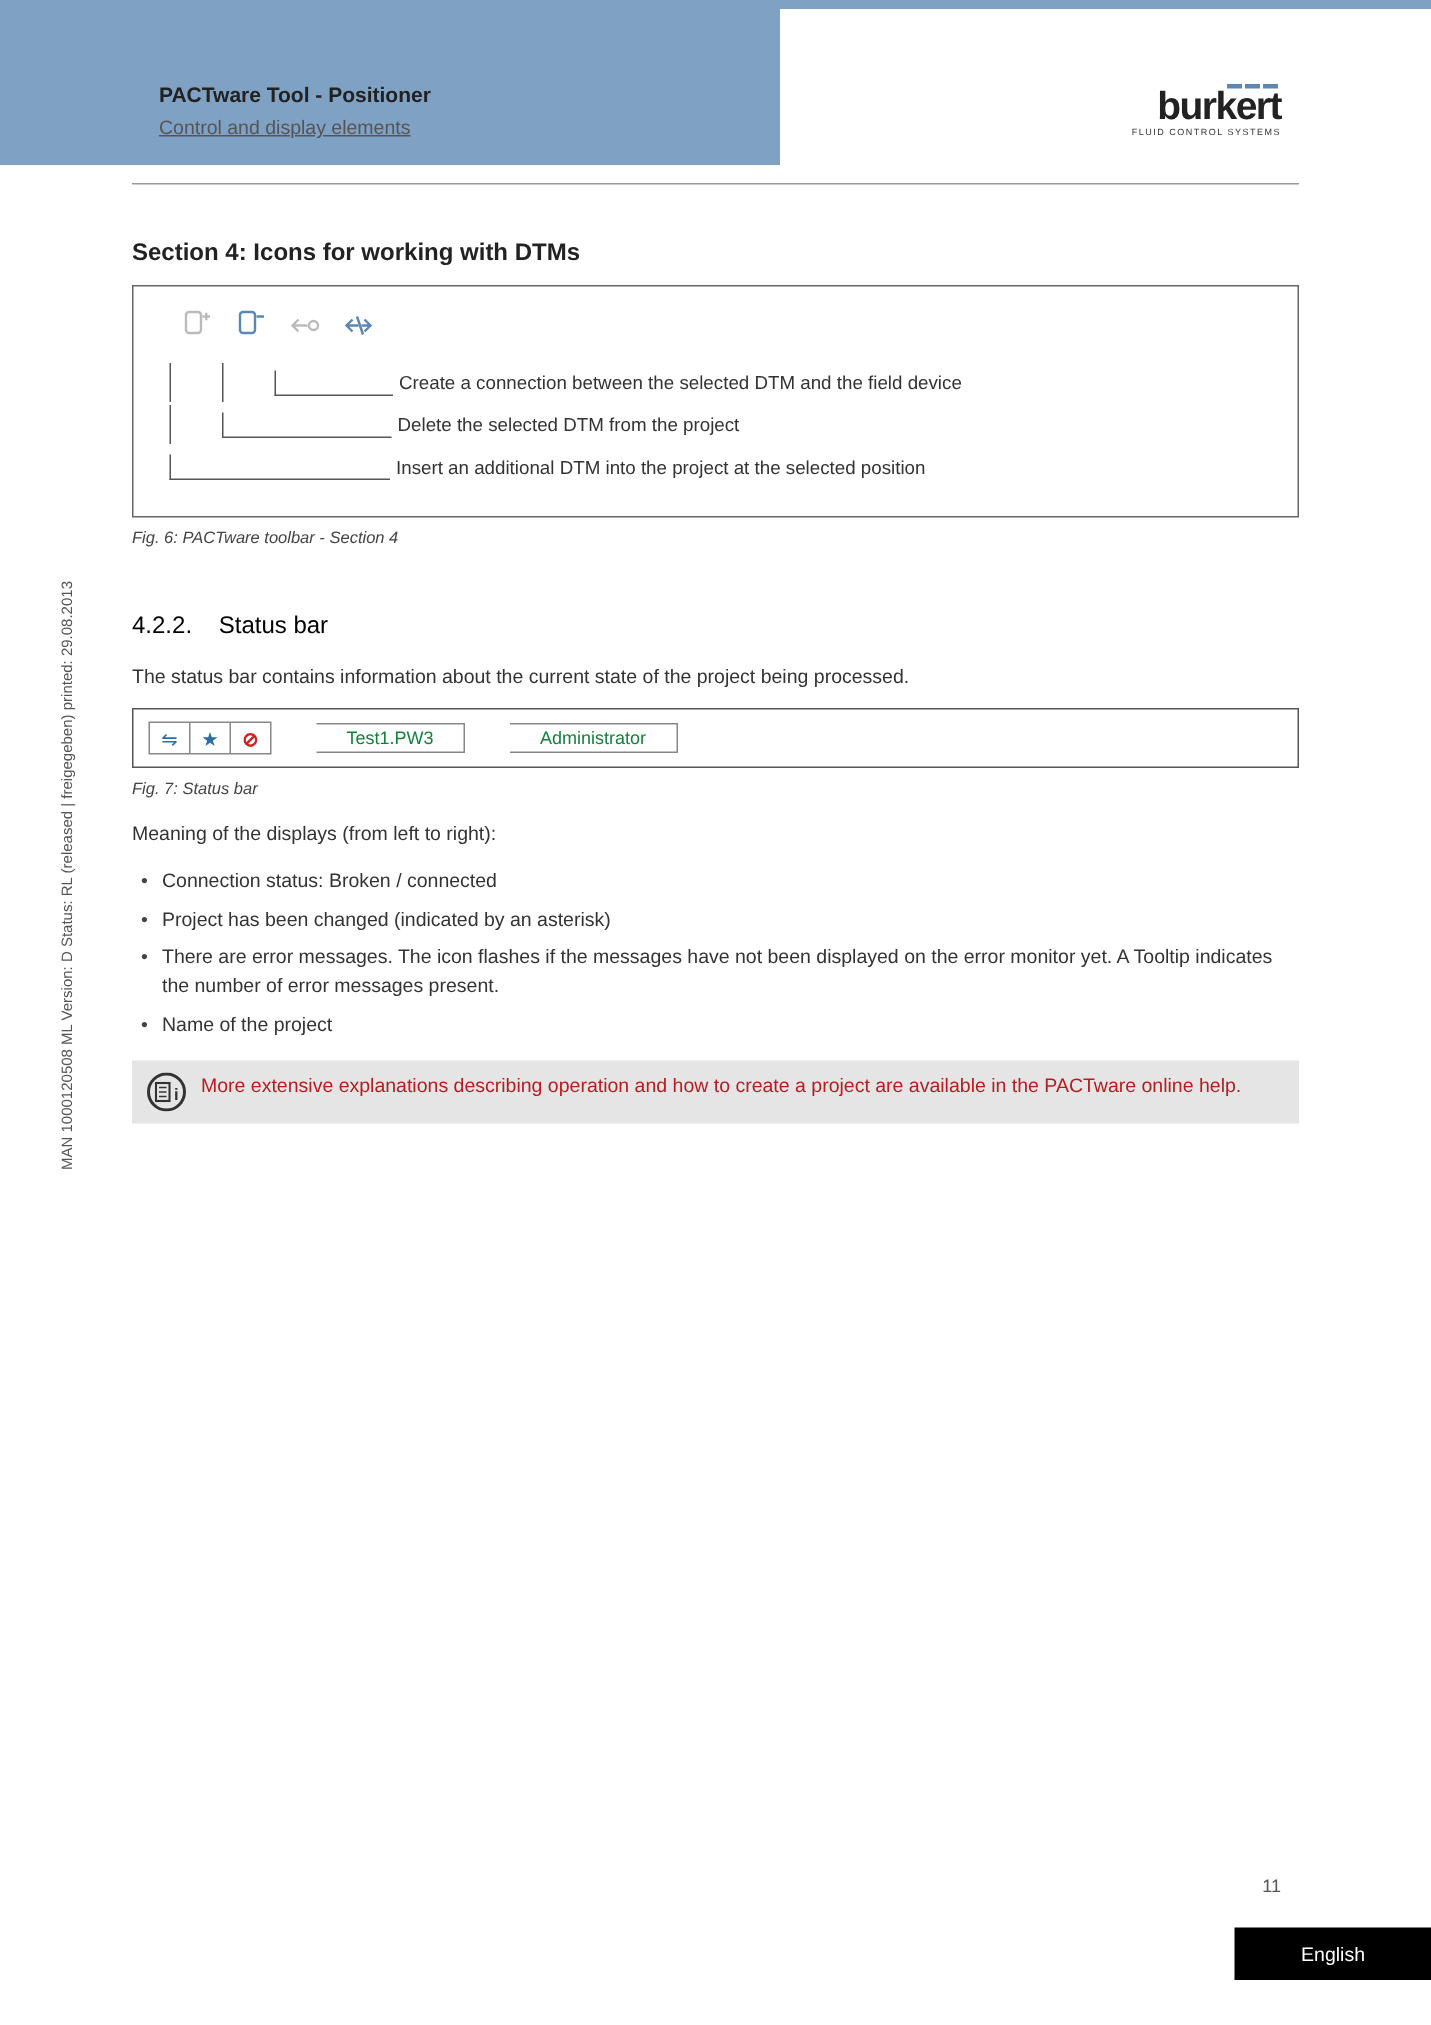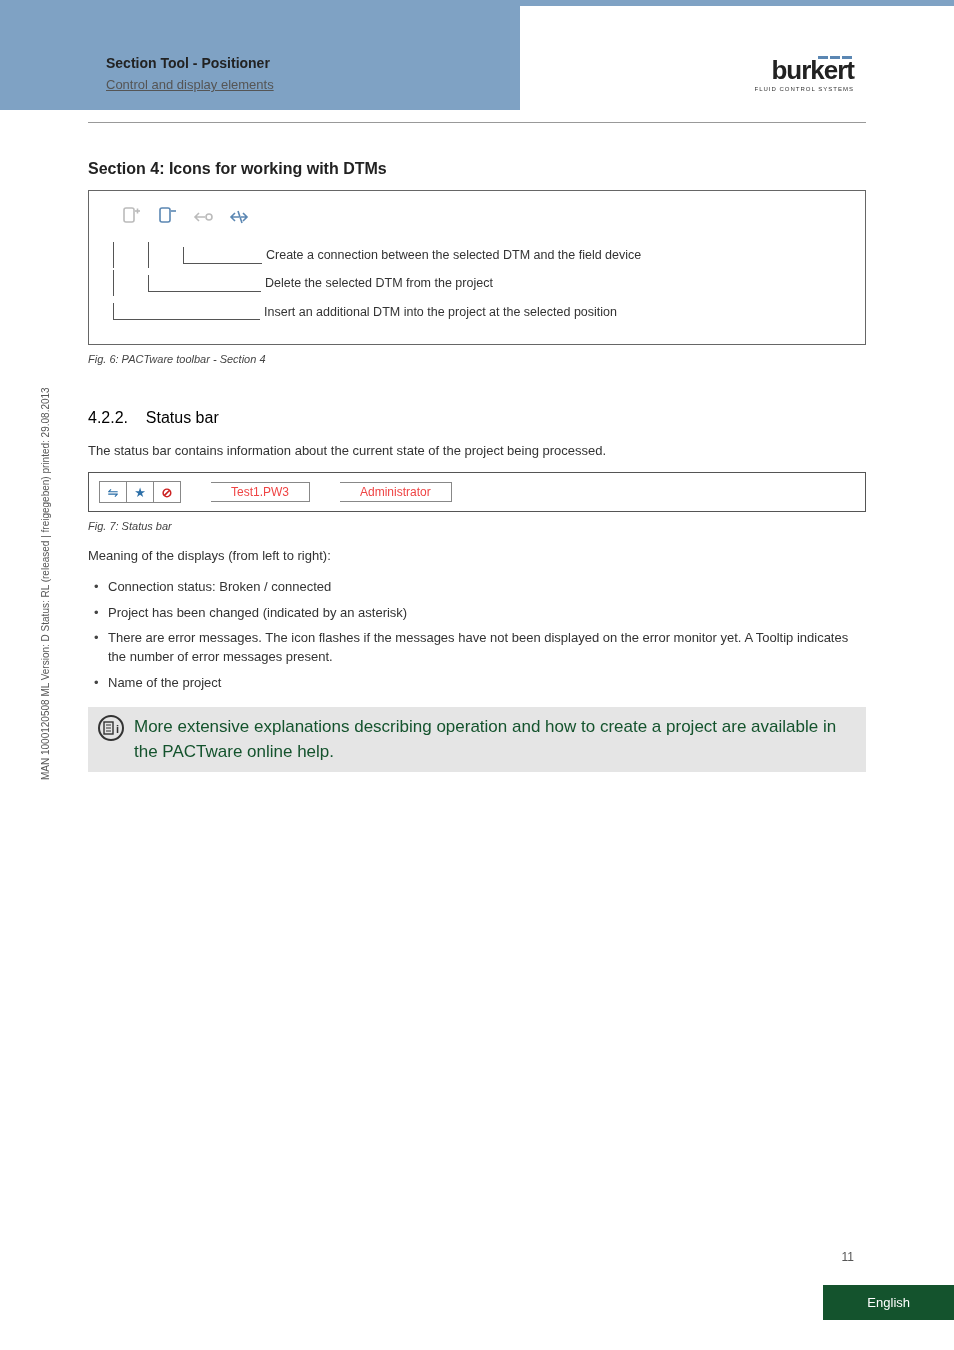--- a/index.html
+++ b/index.html
@@ -156,21 +156,21 @@
     align-items: center;
     justify-content: center;
     font-size: 13px;
   }
   .status-icons > div:last-child { border-right: none; }
   .status-cell {
     border: 1px solid #888;
     border-left: none;
     padding: 2px 20px;
     font-size: 12px;
-    color: #ef4444;
+    color: #15803d;
     margin-left: 30px;
   }
   ul.bullets {
     padding-left: 20px;
     margin: 10px 0;
   }
   ul.bullets li {
     list-style: none;
     position: relative;
     padding-left: 0;
@@ -210,35 +210,35 @@
   .pagenum {
     position: absolute;
     right: 100px;
     bottom: 86px;
     font-size: 12px;
     color: #555;
   }
   .lang-tab {
     position: absolute;
     right: 0; bottom: 30px;
-    background: #14532d;
+    background: #000000;
     color: #fff;
     font-size: 13px;
     padding: 10px 44px;
   }
 </style>
 </head>
 <body>
 
 <div class="top-bar"></div>
 <div class="top-bar-thin"></div>
 
 <div class="header">
   <div class="header-left">
-    <div class="line1">Section Tool - Positioner</div>
+    <div class="line1">PACTware Tool - Positioner</div>
     <div class="line2">Control and display elements</div>
   </div>
   <div class="logo">
     <div class="logo-dots"><span></span><span></span><span></span></div>
     <div class="logo-word">burkert</div>
     <div class="logo-sub">FLUID CONTROL SYSTEMS</div>
   </div>
 </div>
 
 <div class="hr"></div>
@@ -328,21 +328,21 @@
     <span class="note-icon">
       <svg width="26" height="26" viewBox="0 0 26 26">
         <circle cx="13" cy="13" r="12" fill="none" stroke="#333" stroke-width="2"></circle>
         <rect x="6" y="7" width="9" height="12" fill="none" stroke="#333" stroke-width="1.4"></rect>
         <line x1="8" y1="10" x2="13" y2="10" stroke="#333"></line>
         <line x1="8" y1="13" x2="13" y2="13" stroke="#333"></line>
         <line x1="8" y1="16" x2="13" y2="16" stroke="#333"></line>
         <text x="18" y="18" font-size="11" font-weight="bold" fill="#333">i</text>
       </svg>
     </span>
-    <span style="font-size:17px;line-height:1.45;color:#14532d">More extensive explanations describing operation and how to create a project are available in the PACTware online help.</span>
+    <span style="font-size:13px;line-height:1.45;color:#b91c1c">More extensive explanations describing operation and how to create a project are available in the PACTware online help.</span>
   </div>
 
 </div>
 
 <div class="sidetext">MAN  1000120508  ML  Version: D  Status: RL (released | freigegeben)  printed: 29.08.2013</div>
 
 <div class="pagenum">11</div>
 
 <div class="lang-tab">English</div>
 

